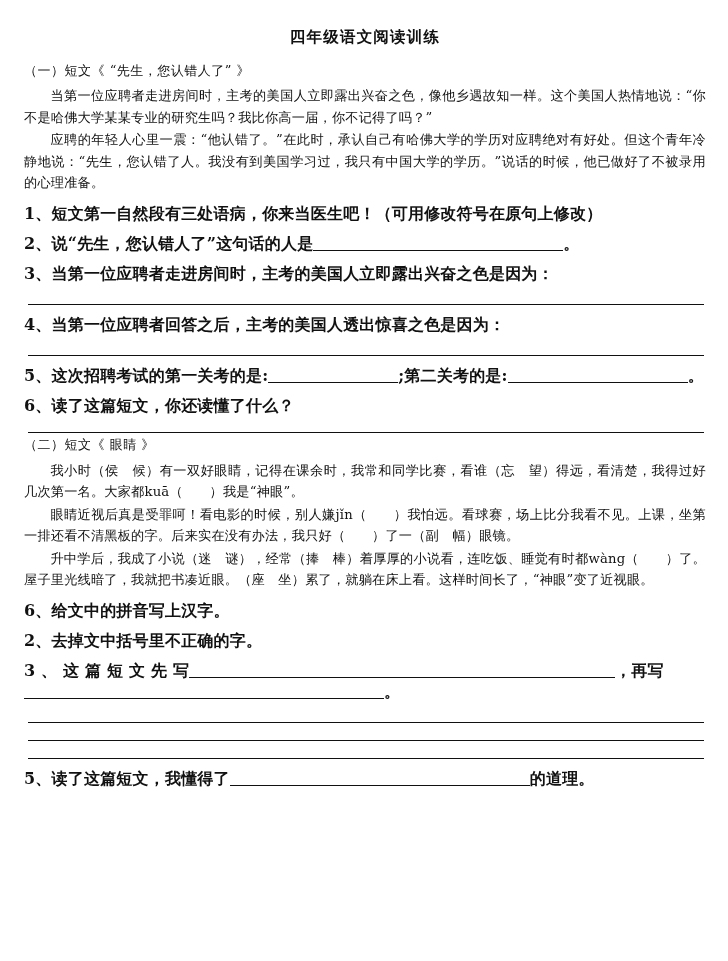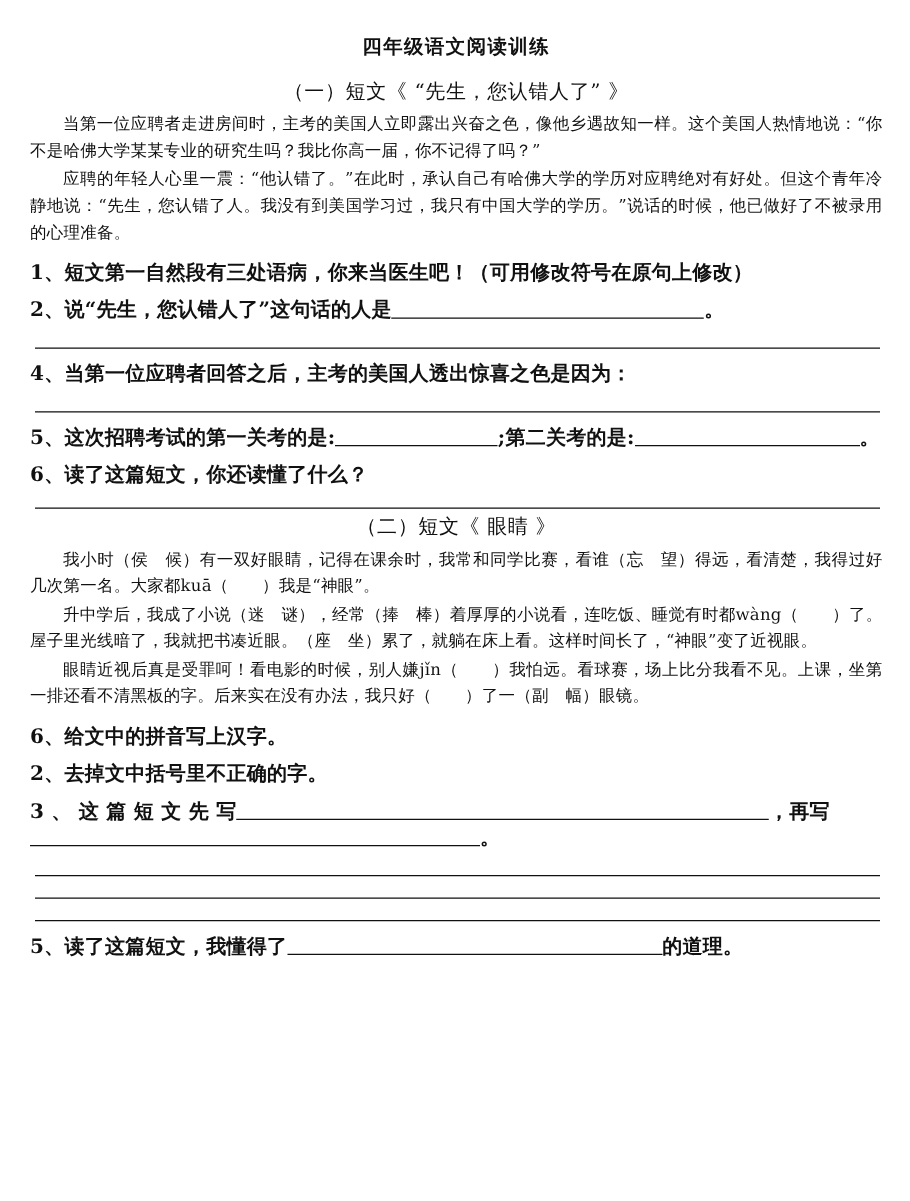--- a/index.html
+++ b/index.html
@@ -26,22 +26,21 @@
   
   .doc-title {
     text-align: center;
     font-size: 15.5px;
     font-weight: bold;
     letter-spacing: 1.2px;
     margin: 10px 0 16px 0;
     line-height: 1.2;
   }
   .passage-title {
-    text-align: center;
-    font-size: 16px;
+    font-size: 13px;
     margin: 4px 0 6px 0;
     letter-spacing: 0.5px;
     line-height: 1.3;
   }
 
   
   .para {
     font-size: 13.2px;
     line-height: 21.5px;
     text-indent: 2em;
@@ -106,20 +105,23 @@
     <p class="para">应聘的年轻人心里一震：“他认错了。”在此时，承认自己有哈佛大学的学历对应聘绝对有好处。但这个青年冷静地说：“先生，您认错了人。我没有到美国学习过，我只有中国大学的学历。”说话的时候，他已做好了不被录用的心理准备。</p>
 
     <div class="q">
       <span>1、短文第一自然段有三处语病，你来当医生吧！（可用修改符号在原句上修改）</span>
     </div>
 
     <div class="q">
       <span>2、说“先生，您认错人了”这句话的人是</span><span class="blank blank-lg"></span><span>。</span>
     </div>
 
+    <div class="q">
+      <span>3、当第一位应聘者走进房间时，主考的美国人立即露出兴奋之色是因为：</span>
+    </div>
     <div class="answer-line"></div>
 
     <div class="q">
       <span>4、当第一位应聘者回答之后，主考的美国人透出惊喜之色是因为：</span>
     </div>
     <div class="answer-line"></div>
 
     <div class="q">
       <span>5、这次招聘考试的第一关考的是:</span><span class="blank blank-sm"></span><span>;第二关考的是:</span><span class="blank blank-md"></span><span>。</span>
     </div>
@@ -130,22 +132,22 @@
 
   </div>
 
   <hr class="divider">
 
   <div>
 
     <div class="passage-title">（二）短文《 眼睛 》</div>
 
     <p class="para">我小时（侯　候）有一双好眼睛，记得在课余时，我常和同学比赛，看谁（忘　望）得远，看清楚，我得过好几次第一名。大家都kuā（　　）我是“神眼”。</p>
+    <p class="para">眼睛近视后真是受罪呵！看电影的时候，别人嫌jǐn（　　）我怕远。看球赛，场上比分我看不见。上课，坐第一排还看不清黑板的字。后来实在没有办法，我只好（　　）了一（副　幅）眼镜。</p>
     <p class="para">升中学后，我成了小说（迷　谜），经常（捧　棒）着厚厚的小说看，连吃饭、睡觉有时都wàng（　　）了。屋子里光线暗了，我就把书凑近眼。（座　坐）累了，就躺在床上看。这样时间长了，“神眼”变了近视眼。</p>
-    <p class="para">眼睛近视后真是受罪呵！看电影的时候，别人嫌jǐn（　　）我怕远。看球赛，场上比分我看不见。上课，坐第一排还看不清黑板的字。后来实在没有办法，我只好（　　）了一（副　幅）眼镜。</p>
 
     <div class="q">
       <span>6、给文中的拼音写上汉字。</span>
     </div>
 
     <div class="q">
       <span>2、去掉文中括号里不正确的字。</span>
     </div>
 
     <div class="q">

